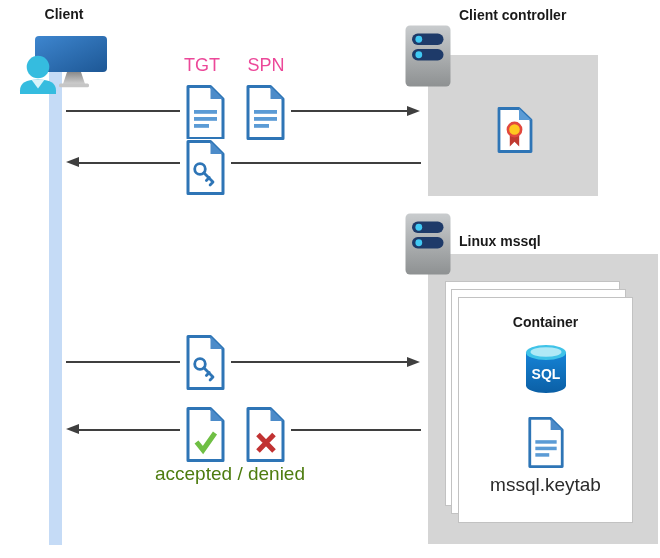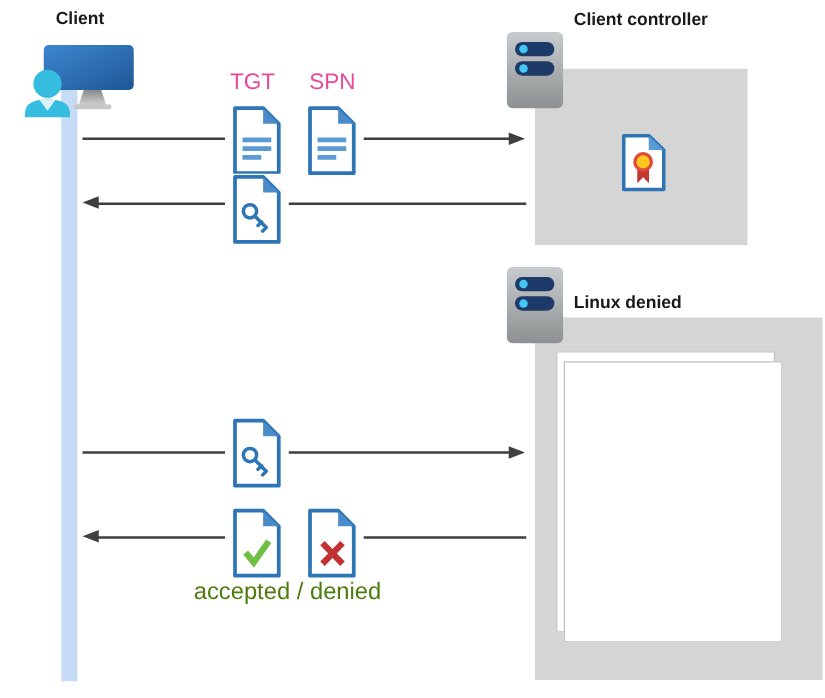--- a/index.html
+++ b/index.html
@@ -128,24 +128,35 @@
     </svg>
   <div class="abs heading" style="left:459px;top:3px;width:125px;">Client controller</div>
   <svg class="abs icon z2" style="left:496px;top:106px" width="38" height="48">
       <use href="#sym-cert"></use>
     </svg>
 
   <div class="abs graybox lx-box"></div>
   <svg class="abs icon z2" style="left:405px;top:213px" width="46" height="62">
       <use href="#sym-server"></use>
     </svg>
-  <div class="abs heading" style="left:459px;top:229px;white-space:nowrap;">Linux denied</div>
+  <div class="abs heading" style="left:459px;top:229px;white-space:nowrap;">Linux mssql</div>
 
   <div class="abs card card-back"></div>
   <div class="abs card card-mid"></div>
+  <div class="abs card card-front">
+    <div class="abs heading center" style="left:0;top:12px;width:100%;">Container</div>
+    <svg class="abs icon" style="left:50%;top:46px;margin-left:-23px" width="46" height="50">
+      <use href="#sym-sql"></use>
+      <text x="23" y="35" text-anchor="middle" font-size="14" font-weight="bold" fill="#ffffff">SQL</text>
+    </svg>
+    <svg class="abs icon" style="left:50%;top:118px;margin-left:-19px" width="38" height="53">
+        <use href="#sym-doc-lines"></use>
+      </svg>
+    <div class="abs big-label center" style="left:0;top:176px;width:100%;color:#2b2b2b;">mssql.keytab</div>
+  </div>
 
   <div class="abs plain-label center" style="left:180px;top:55px;width:44px;">TGT</div>
   <div class="abs plain-label center" style="left:244px;top:55px;width:44px;">SPN</div>
   <div class="abs aline" style="left:66px;top:110px;width:342px;"></div>
   <div class="abs ah-r" style="left:407px;top:106px;"></div>
   <div class="abs docrow" style="left:180px;top:84px;">
     <svg class="icon" width="41" height="57">
         <use href="#sym-doc-lines"></use>
       </svg>
     <svg class="icon" width="41" height="57">

